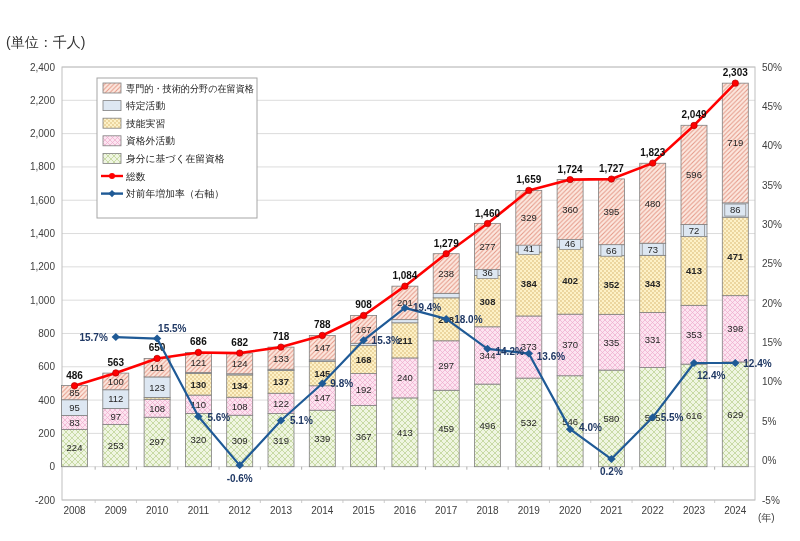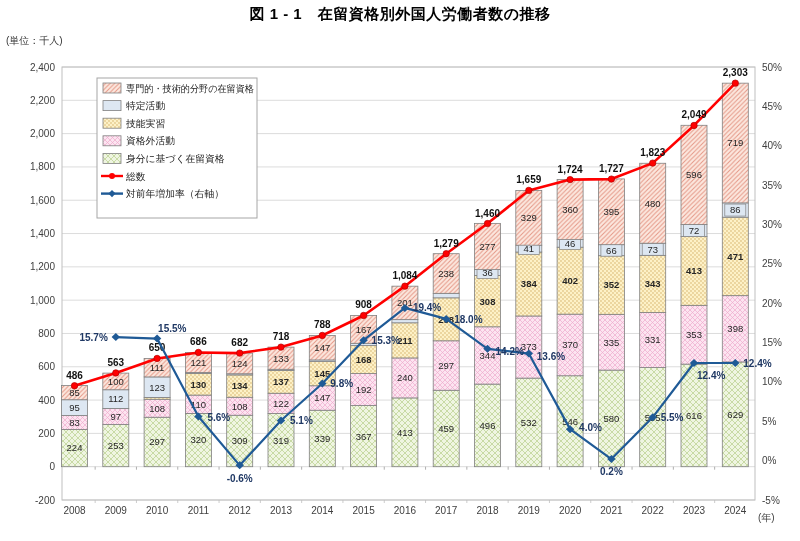--- a/index.html
+++ b/index.html
@@ -1,28 +1,27 @@
 <!DOCTYPE html>
 <html><head>
 <meta charset="utf-8">
 <style>
   html,body{margin:0;padding:0;background:#ffffff;}
   .page{position:relative;width:800px;height:541px;background:#fff;overflow:hidden;
         font-family:"Liberation Sans","DejaVu Sans",sans-serif;}
   .chart-title{position:absolute;top:5px;left:0;width:100%;text-align:center;
         font-size:15px;font-weight:bold;color:#000;letter-spacing:.5px;}
-  .unit-label{position:absolute;top:34px;left:6px;font-size:10px;color:#333;}
+  .unit-label{position:absolute;top:34px;left:6px;font-size:14px;color:#333;}
   svg{position:absolute;top:0;left:0;}
   svg text{font-family:"Liberation Sans","DejaVu Sans",sans-serif;}
 </style>
 </head>
 <body>
 
 <div class="page">
-  <div class="chart-title">図 1 - 1　在留資格別外国人労働者数の推移</div>
   <div class="unit-label">(単位：千人)</div>
   <svg id="chart-svg" width="800" height="541">
       <defs>
         <pattern id="pat-senmon" width="4.5" height="4.5" patternUnits="userSpaceOnUse">
           <rect x="0" y="0" width="4.5" height="4.5" fill="#fce8df"></rect>
           <path d="M-1,1 L1,-1 M0,4.5 L4.5,0 M3.5,5.5 L5.5,3.5" stroke="#e49786" stroke-width="1" fill="none"></path>
         </pattern>
         <pattern id="pat-ginou" width="4" height="4" patternUnits="userSpaceOnUse">
           <rect x="0" y="0" width="4" height="4" fill="#fdf1c7"></rect>
           <circle cx="1" cy="1" r="0.65" fill="#cda555"></circle>

